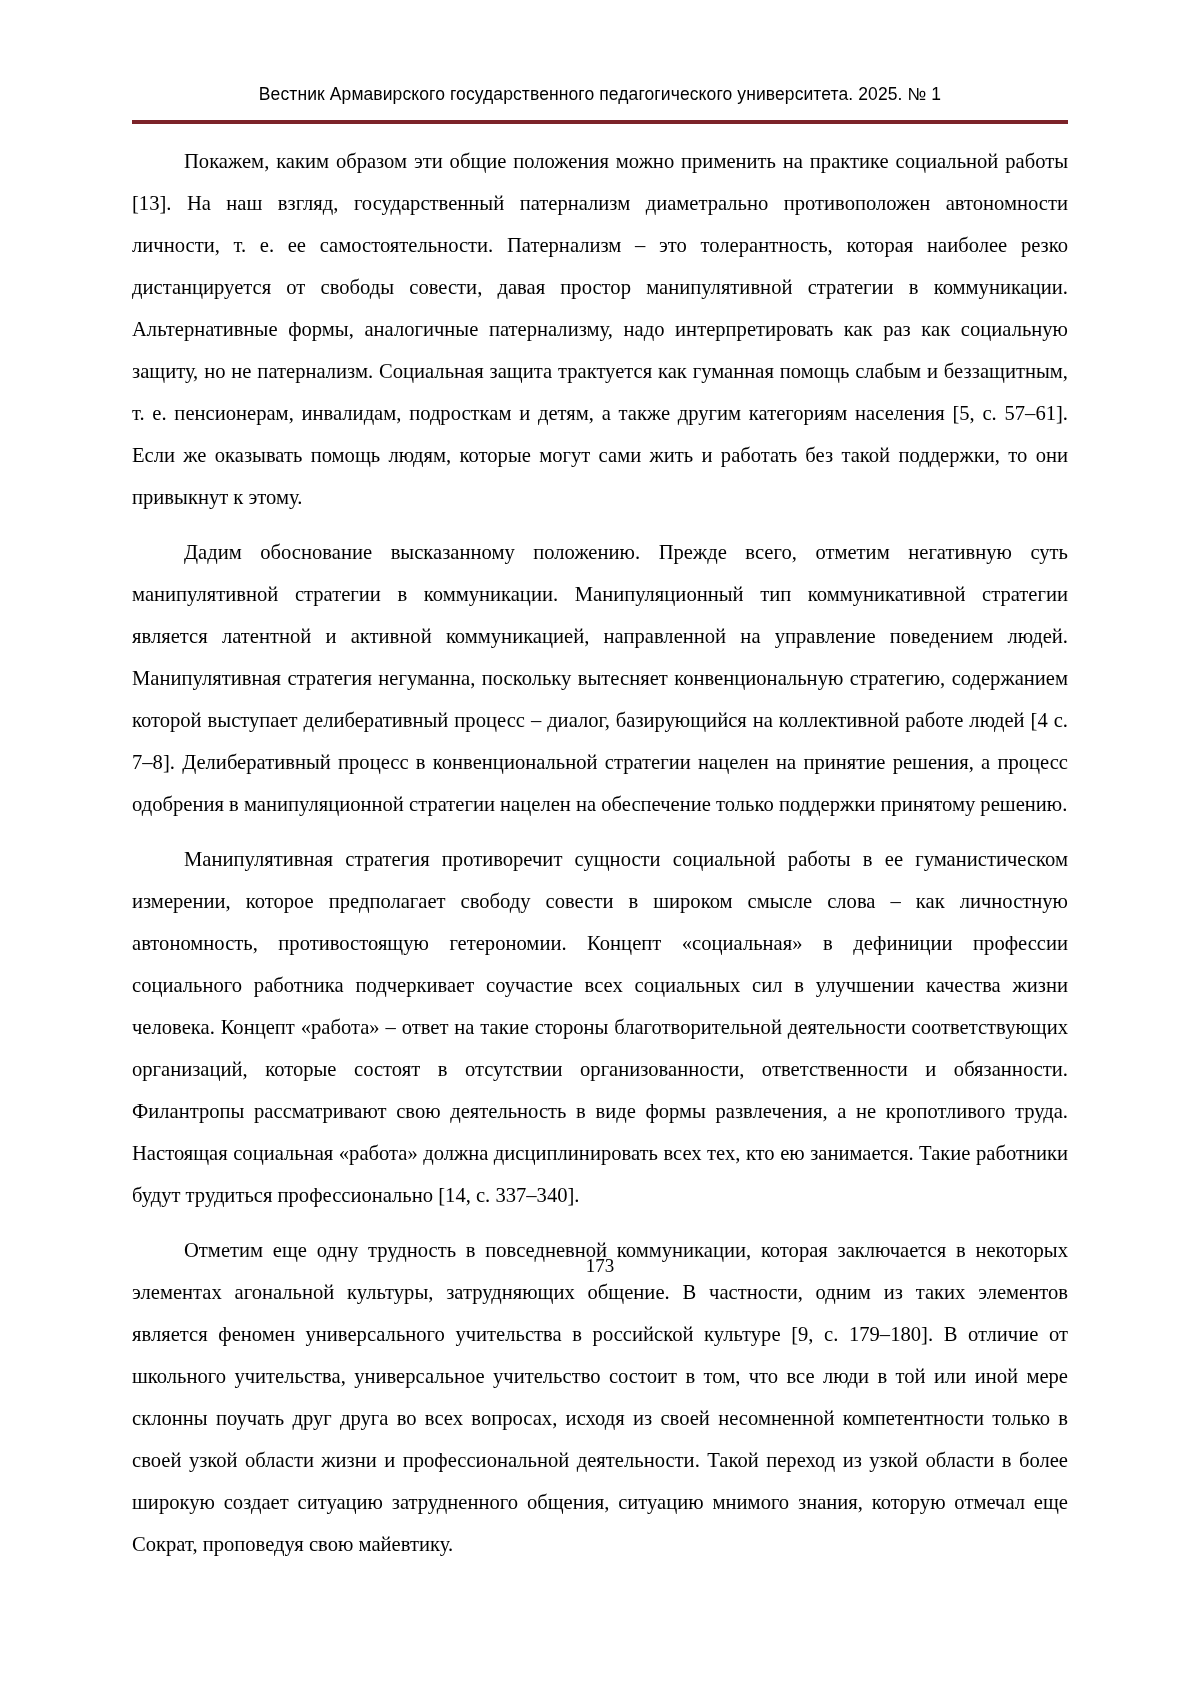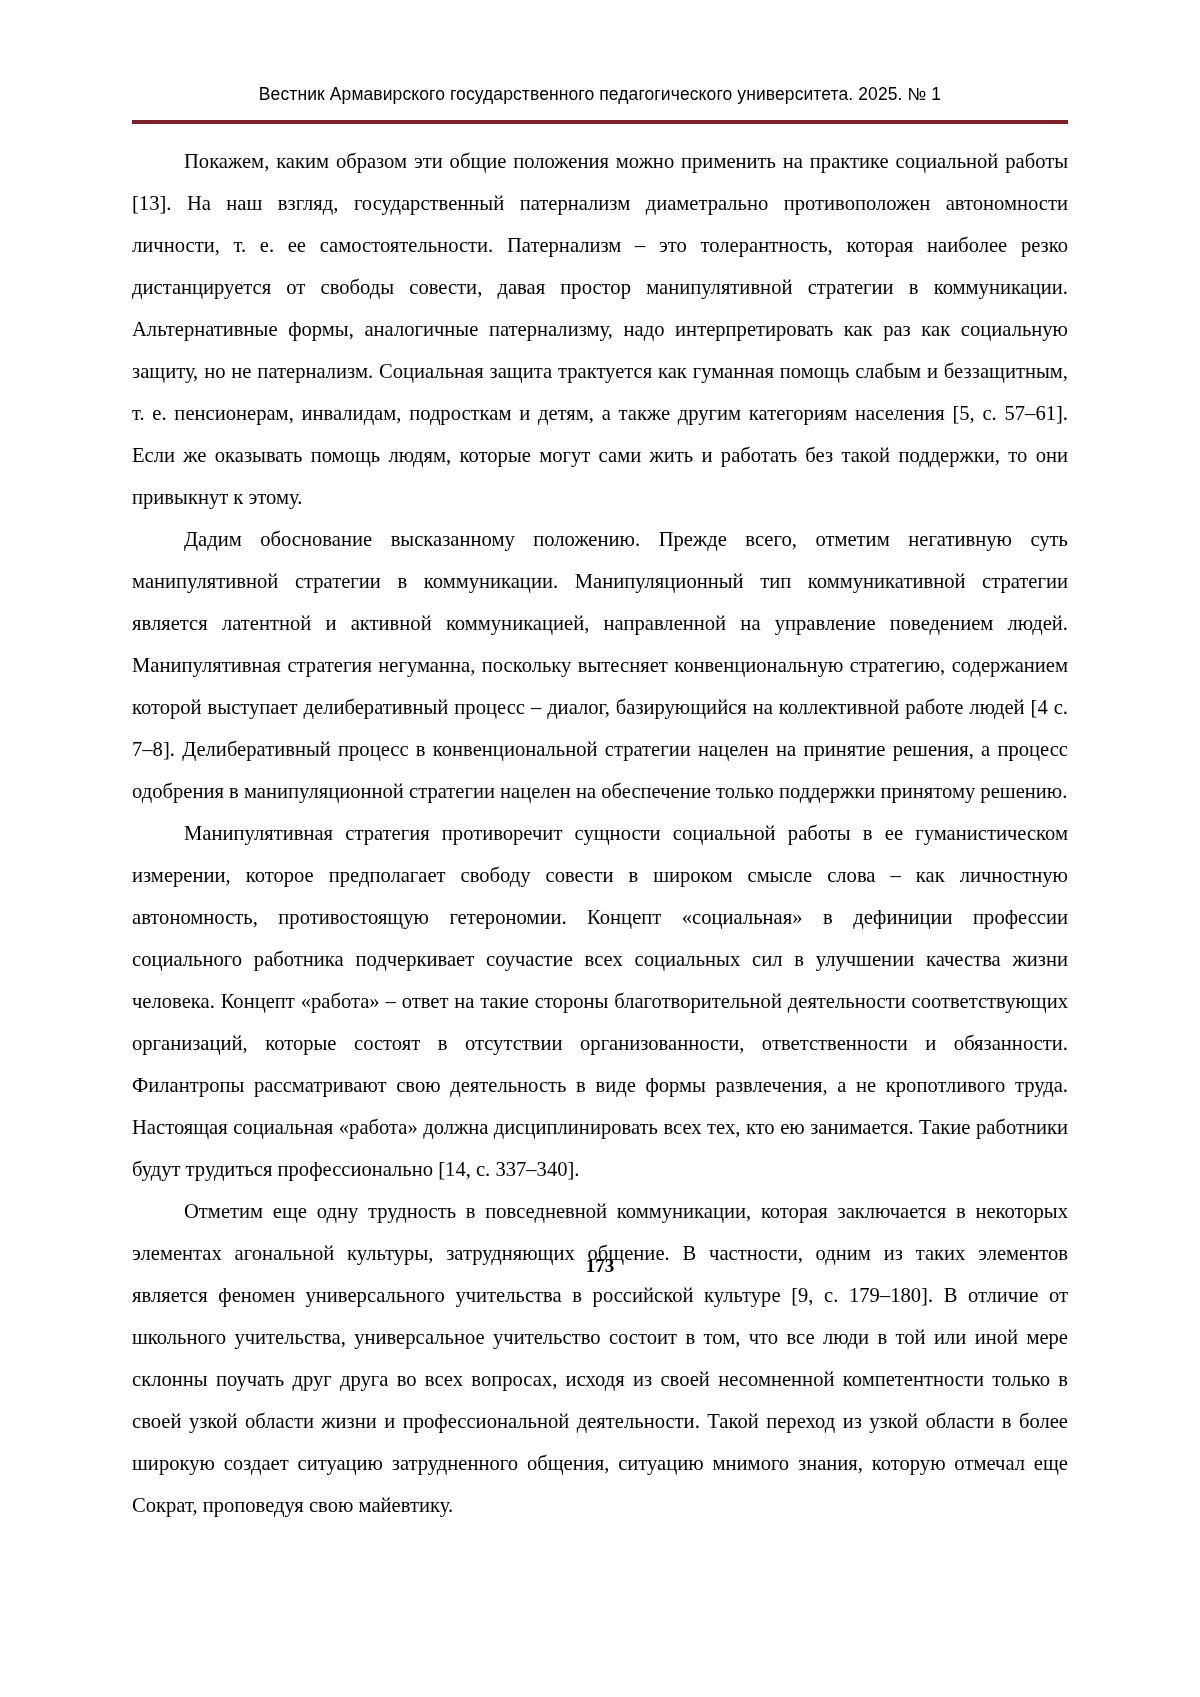--- a/index.html
+++ b/index.html
@@ -46,31 +46,30 @@
   .para {
     margin: 0;
     text-align: justify;
     text-justify: inter-word;
     font-size: 20.6px;
     line-height: 42px;
     text-indent: 52px;
     hyphens: manual;
   }
   .para + .para {
-    margin-top: 0;
+    margin-top: 13px;
   }
   .page-number {
     position: absolute;
     left: 0;
     top: 1255px;
     width: 1200px;
     text-align: center;
     font-size: 19px;
     font-family: "Liberation Serif", serif;
-    font-weight: bold;
   }
 </style>
 </head>
 <body>
 
 <div class="page">
 
   <div class="running-head">Вестник Армавирского государственного педагогического университета. 2025. № 1</div>
 
   <div class="head-rule" style="background: rgb(124, 35, 41);"></div>

